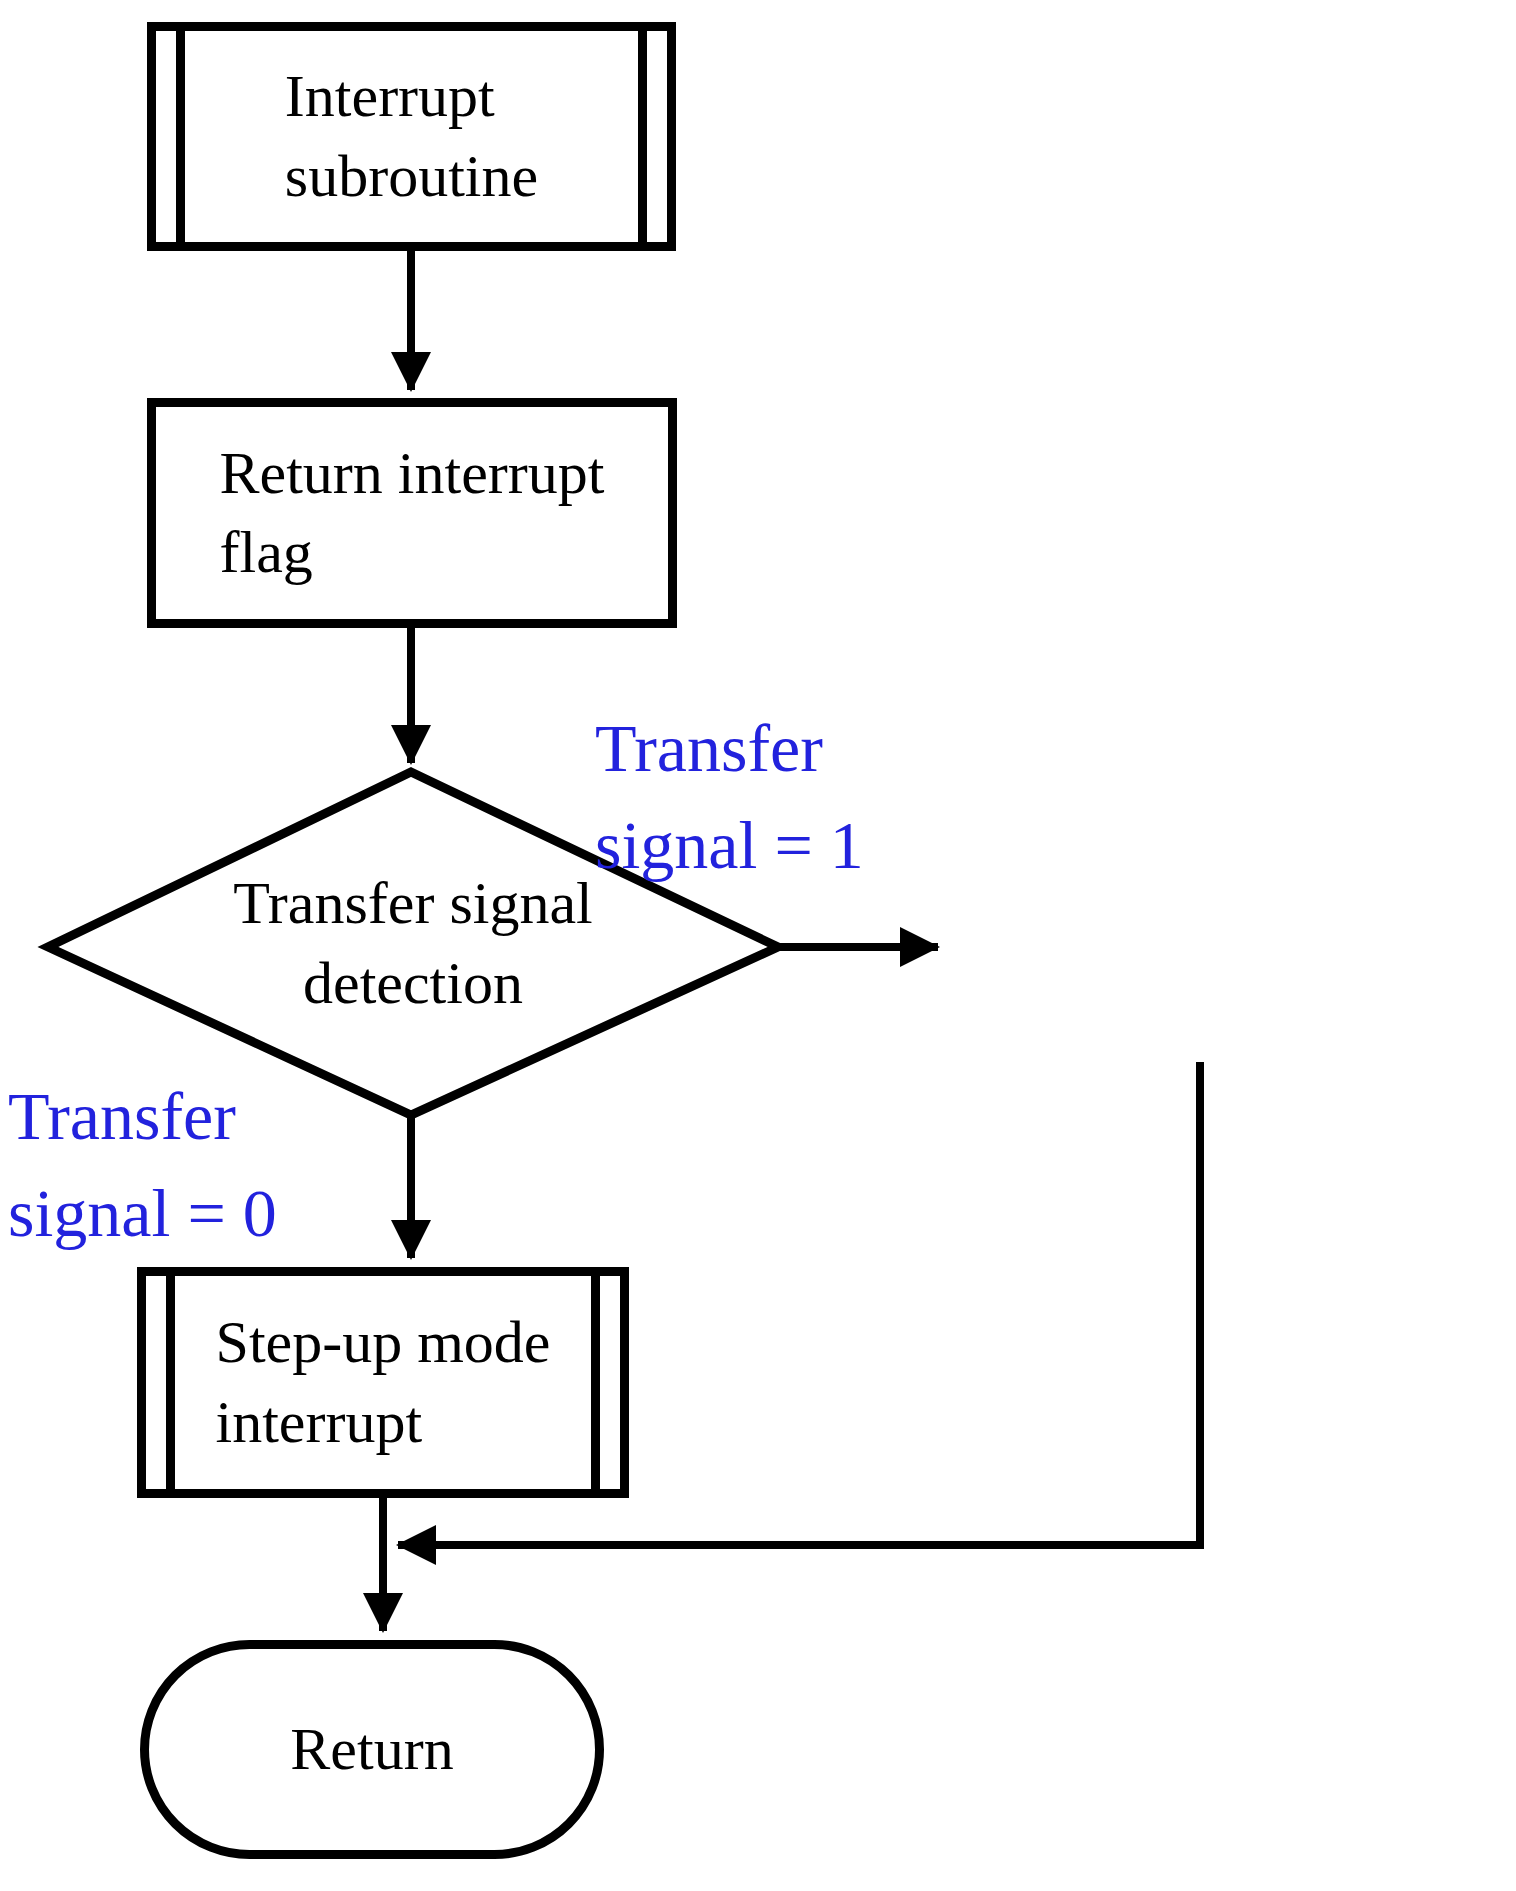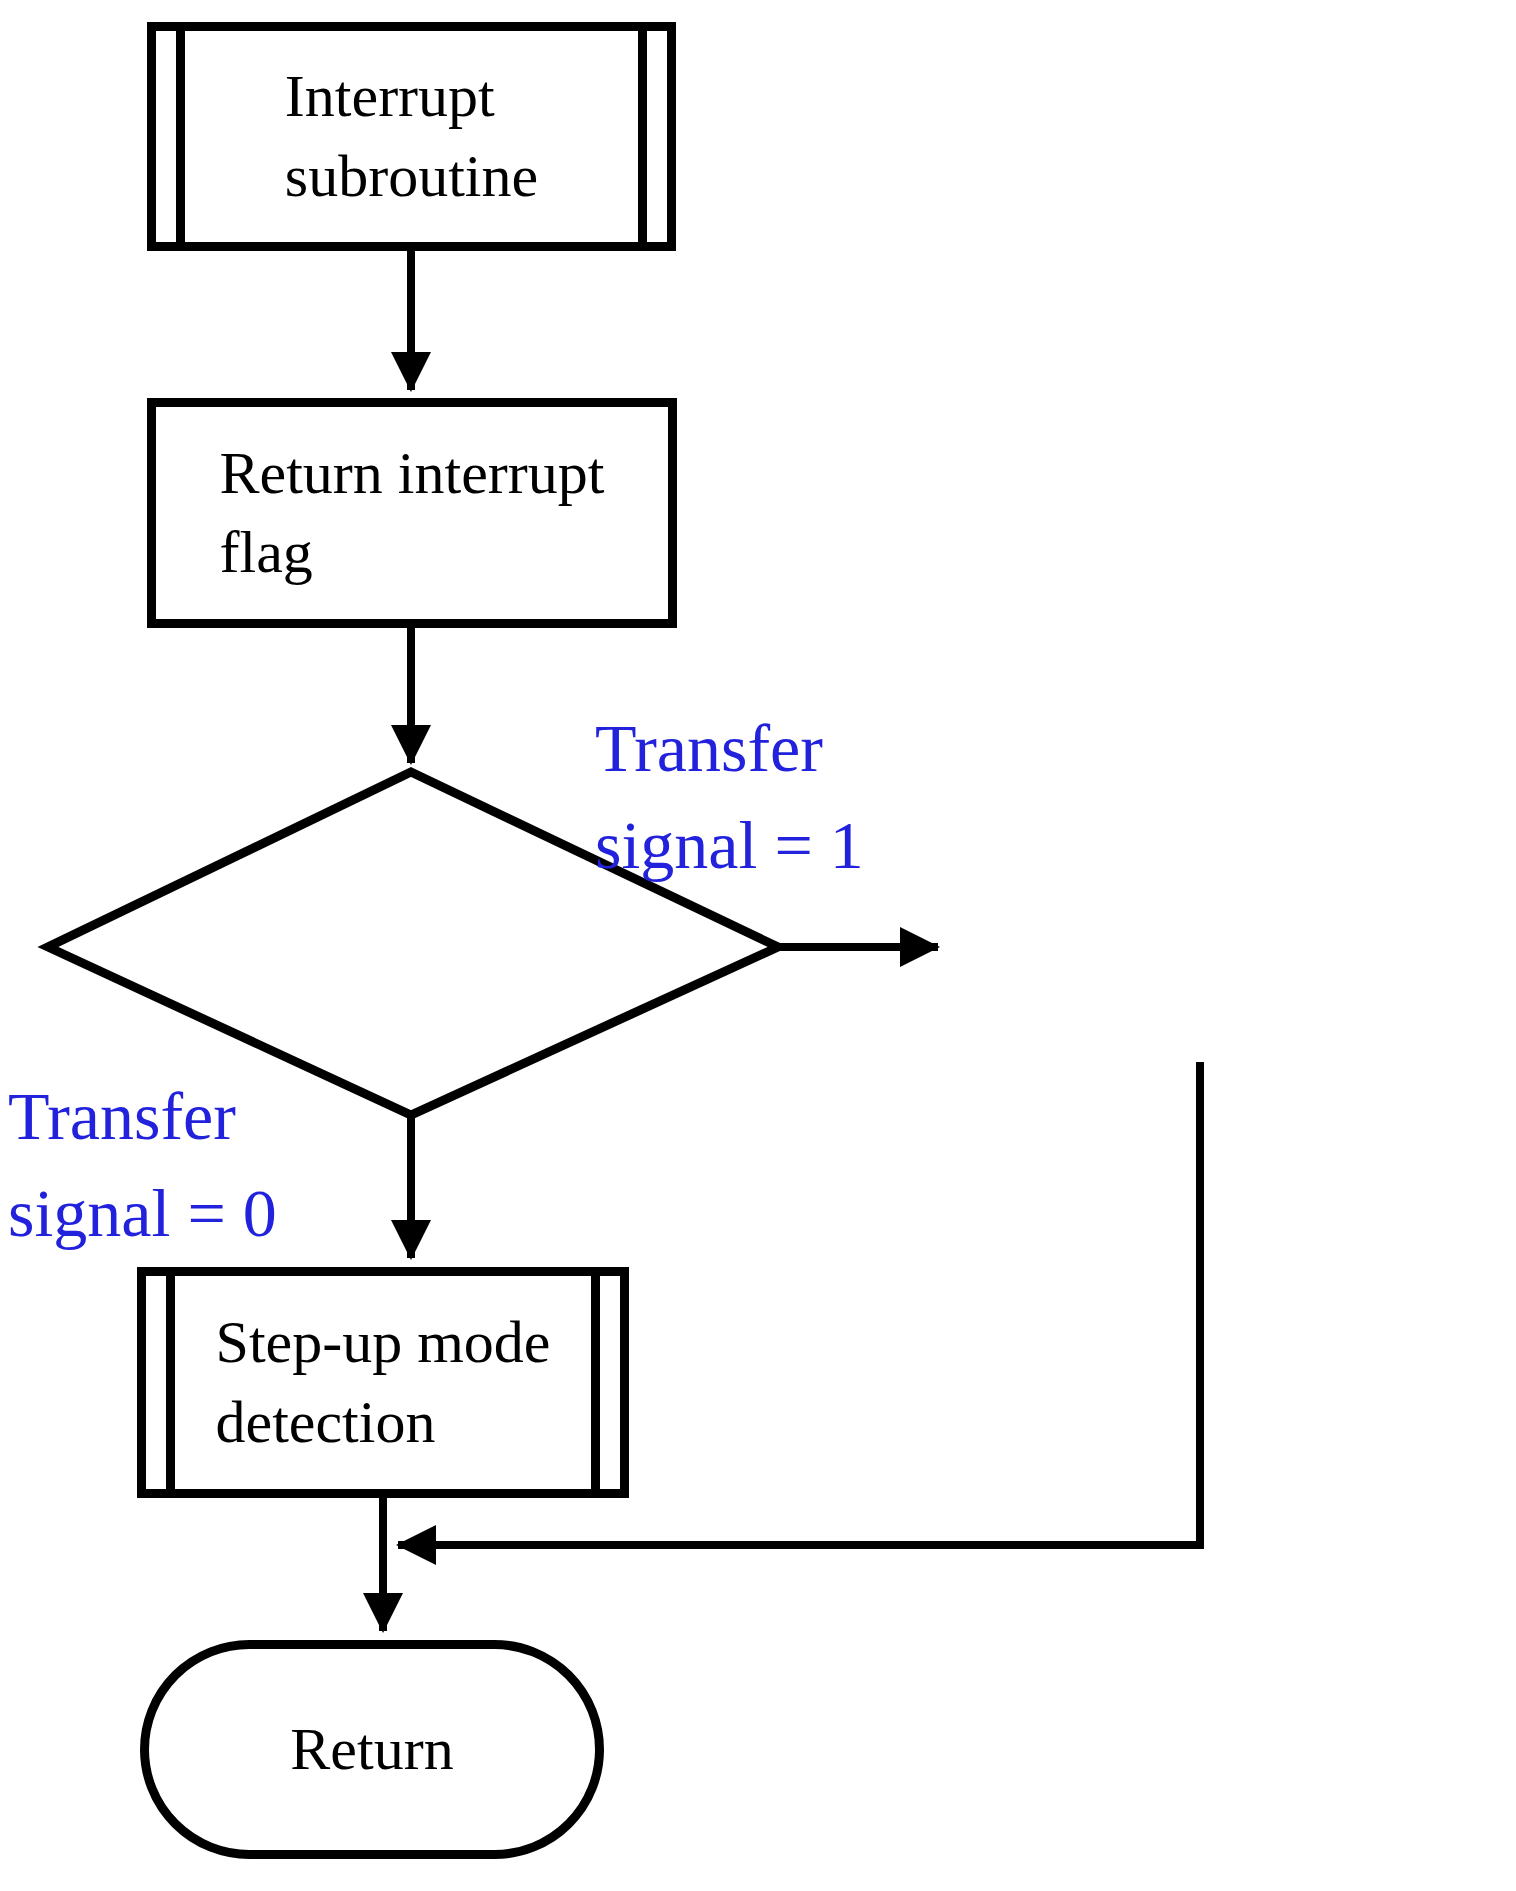--- a/index.html
+++ b/index.html
@@ -120,32 +120,36 @@
     <div class="vbar right"></div>
     <div class="node-label">Interrupt
 subroutine</div>
   </div>
 
   <div class="node node-clear">
     <div class="node-label">Return interrupt
 flag</div>
   </div>
 
+  <div class="decision-label">
+    <div class="node-label">Transfer signal
+detection</div>
+  </div>
 
   <div class="edge-label signal-1">Transfer
 signal = 1</div>
 
   <div class="edge-label signal-0">Transfer
 signal = 0</div>
 
 
   <div class="node node-stepup">
     <div class="vbar left"></div>
     <div class="vbar right"></div>
     <div class="node-label">Step-up mode
-detection</div>
+interrupt</div>
   </div>
 
   <div class="node node-return">
     <div class="node-label">Return</div>
   </div>
 
 </div>
 
 </body></html>

